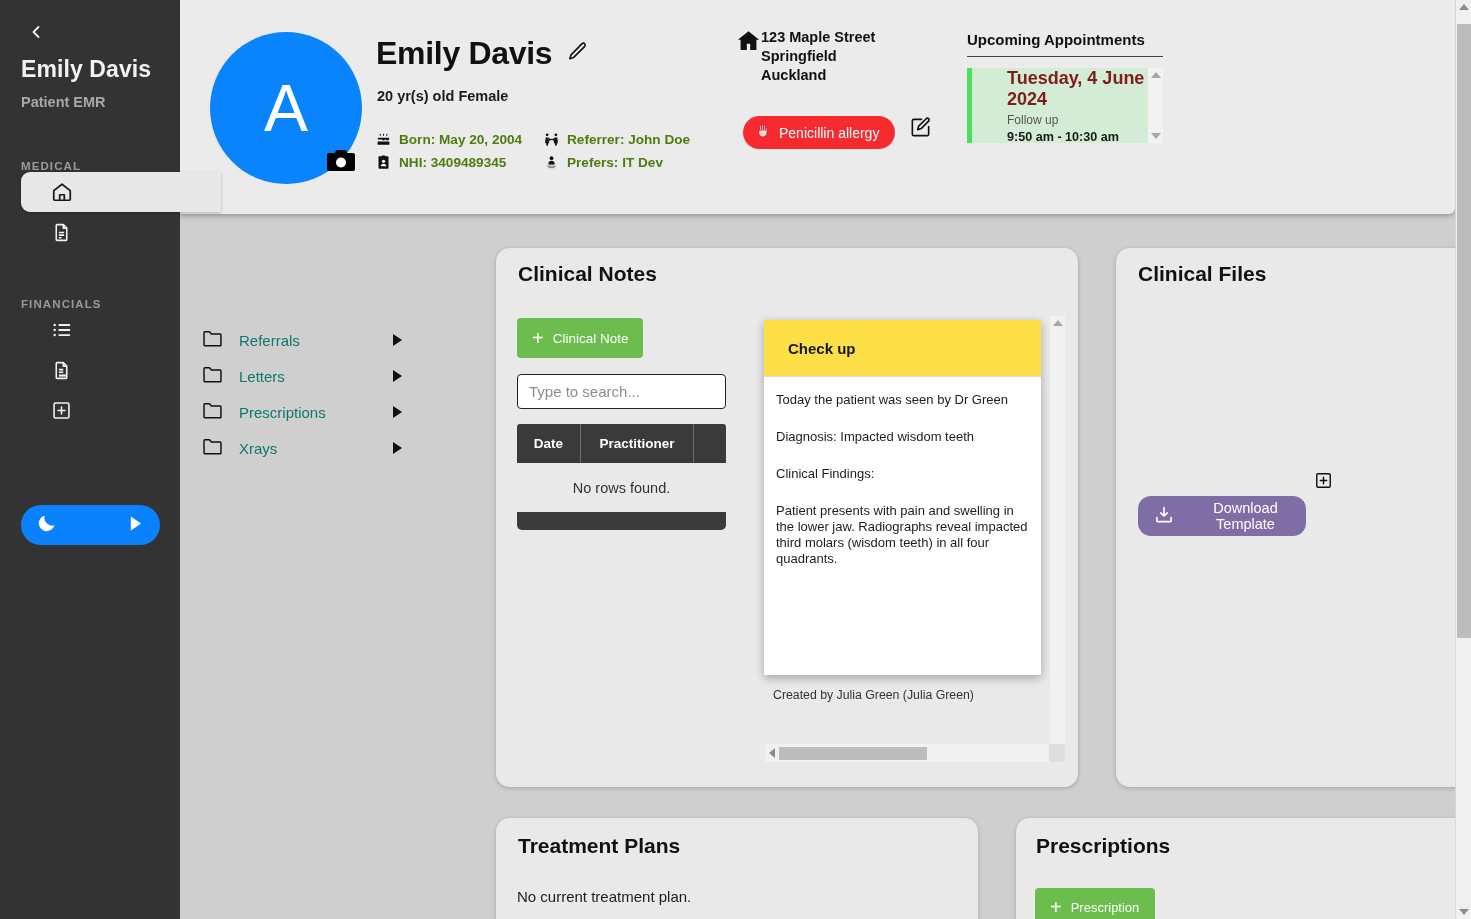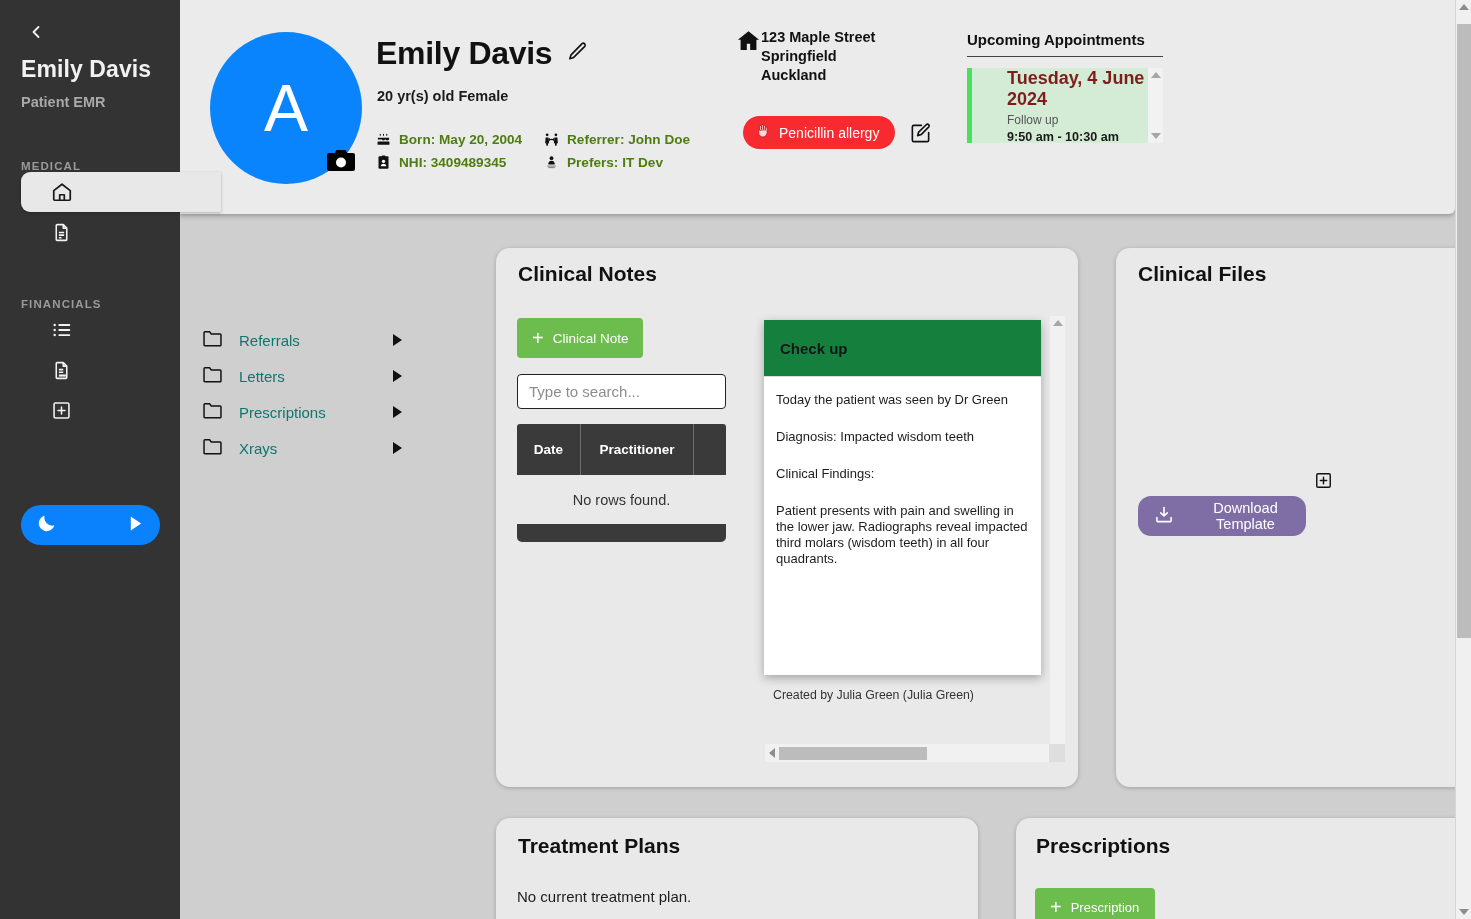--- a/index.html
+++ b/index.html
@@ -123,21 +123,21 @@
   }
   .detail-cell { display: flex; align-items: center; gap: 8px; white-space: nowrap; }
   .detail-cell svg { flex: 0 0 auto; display:block; }
 
   #address-block {
     position: absolute; left: 556px; top: 28px;
     display: flex; 
   }
   #address-lines { font-size: 14.5px; font-weight: bold; color: #111; line-height: 19px; }
 
-  #allergy-row { position: absolute; left: 563px; top: 116px; display: flex; align-items: flex-end; gap: 14px; }
+  #allergy-row { position: absolute; left: 563px; top: 116px; display: flex; align-items: flex-start; gap: 14px; }
   #allergy-chip {
     background: #f62a2f;
     color: #fff;
     border-radius: 17px;
     height: 33px;
     display: flex; align-items: center; gap: 8px;
     padding: 0 16px 0 12px;
     font-size: 14px;
     cursor: pointer;
   }
@@ -198,21 +198,21 @@
     border: 1px solid #222; border-radius: 4px;
     background: #fff;
     padding: 0 11px;
     font-size: 15px;
     font-family: "Liberation Sans", sans-serif;
     color: #222;
   }
   #notes-search::placeholder { color: #8d8d8d; }
 
   #notes-table { position: absolute; left: 21px; top: 176px; width: 209px; }
-  #notes-thead { display: flex; background: #3a3a3a; border-radius: 3px 3px 0 0; height: 51px; }
+  #notes-thead { display: flex; background: #3a3a3a; border-radius: 3px 3px 0 0; height: 39px; }
   .th {
     color: #fff; font-size: 13.5px; font-weight: bold;
     display: flex; align-items: center; justify-content: center;
     border-right: 1px solid #6e6e6e;
   }
   .th:last-child { border-right: none; }
   #th-date { width: 64px; }
   #th-pract { width: 113px; }
   #th-spacer { width: 32px; }
   #notes-empty { text-align: center; font-size: 14.5px; color: #333; padding: 17px 0 16px; }
@@ -221,24 +221,24 @@
   
   #note-popup {
     position: absolute; left: 268px; top: 72px;
     width: 277px; height: 355px;
     background: #fff;
     box-shadow: 0 3px 9px rgba(0,0,0,.3);
     overflow: hidden;
     z-index: 3;
   }
   #note-popup-head {
-    height: 57px; background: #15803d;
+    height: 57px; background: #fde047;
     border-bottom: 1px solid #dcdcdc;
     display: flex; align-items: center;
-    padding-left: 16px;
+    padding-left: 24px;
     font-size: 15px; font-weight: bold; color: #161616;
   }
   #note-popup-body { padding: 15px 12px 0; font-size: 13px; color: #1d1d1d; line-height: 16px; }
   #note-popup-body p { margin-bottom: 21px; }
   #note-popup-body p:last-child { margin-bottom: 0; }
   #note-created {
     position: absolute; left: 277px; top: 440px;
     font-size: 12.3px; color: #333;
     z-index: 2;
   }

